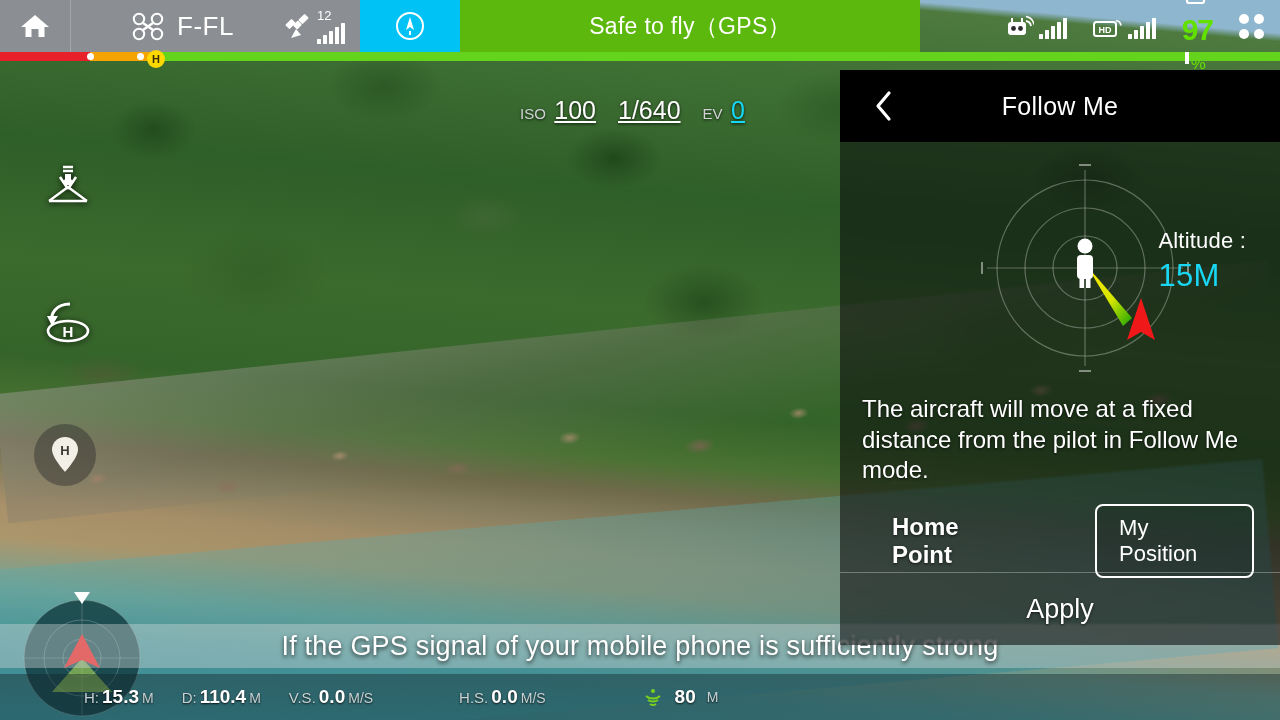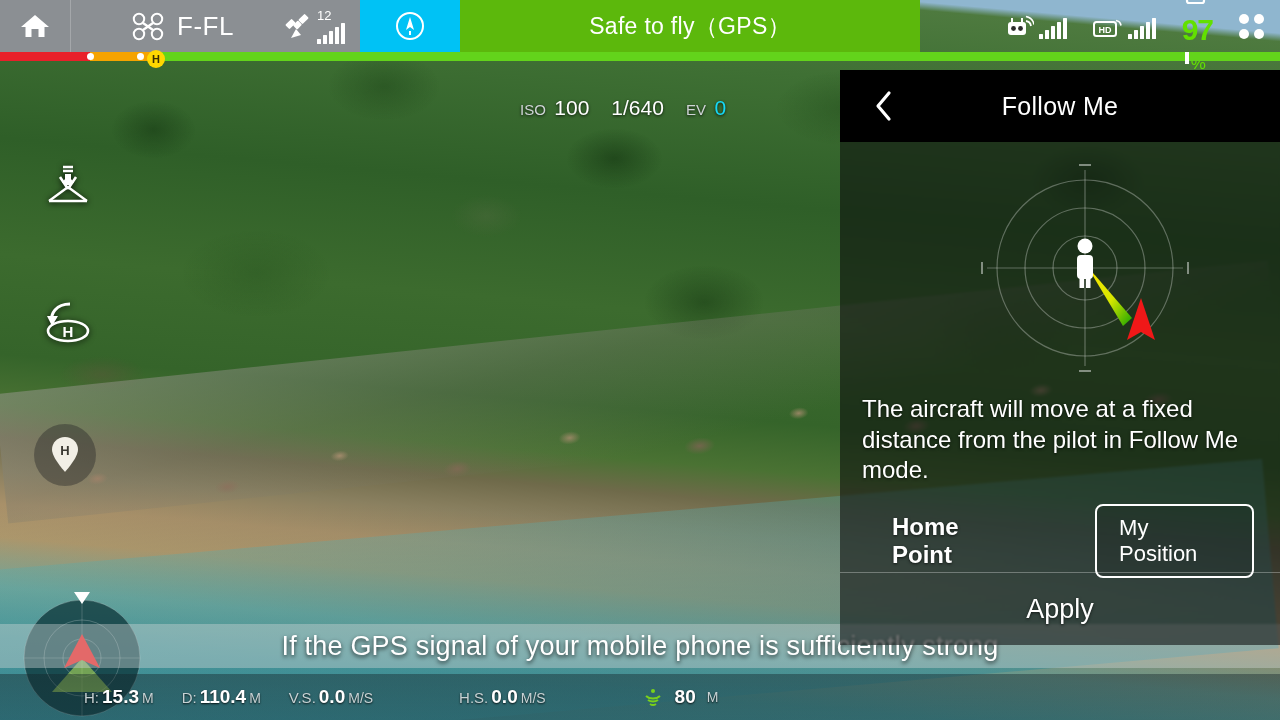--- a/index.html
+++ b/index.html
@@ -91,21 +91,21 @@
   .bb-dot { position:absolute; top:1px; width:7px; height:7px; border-radius:50%; background:#fff; }
   .bb-h { position:absolute; top:-2px; left:147px; width:18px; height:18px; border-radius:50%;
     background:#ffd800; color:#3a2f00; font-size:11px; font-weight:bold;
     display:flex; align-items:center; justify-content:center; }
   .bb-tick { position:absolute; top:0px; left:1185px; width:4px; height:12px; background:#fff; }
 
   
   .cam { position:absolute; top:96px; left:520px; display:flex; align-items:baseline; gap:22px; z-index:15;
     text-shadow:0 1px 3px rgba(0,0,0,.8); }
   .cam .lbl { color:#cfd4d6; font-size:15px; margin-right:4px; }
-  .cam .val { color:#fff; font-size:21px; }
+  .cam .val { color:#fff; font-size:25px;text-decoration:underline; }
   .cam .val.ev { color:#15d8f5; }
 
   
   .rail-icon { position:absolute; z-index:15; width:64px; height:54px;
     display:flex; align-items:center; justify-content:center;
     filter:drop-shadow(0 1px 3px rgba(0,0,0,.85)); }
   .rail-land { top:160px; left:36px; }
   .rail-rth  { top:295px; left:36px; }
   .home-pin  { position:absolute; top:424px; left:34px; width:62px; height:62px;
     border-radius:50%; background:rgba(40,40,40,.42); z-index:15;
@@ -370,20 +370,24 @@
           <circle cx="110" cy="86" r="7.5" fill="#fff"></circle>
           <rect x="102" y="95" width="16" height="24" rx="4" fill="#fff"></rect>
           <rect x="104.5" y="114" width="4.5" height="14" fill="#fff"></rect>
           <rect x="111" y="114" width="4.5" height="14" fill="#fff"></rect>
         </g>
         <g>
           <path d="M166 138 L180 180 L166 172 L152 180 Z" fill="#f01818"></path>
         </g>
       </svg>
 
+      <div class="alt-block">
+        <div class="alt-label">Altitude :</div>
+        <div class="alt-value">15M</div>
+      </div>
     </div>
 
     <div class="panel-desc">The aircraft will move at a fixed distance from the pilot in Follow Me mode.</div>
 
     <div class="panel-row">
       <span class="row-label">Home Point</span>
       <span class="pos-btn">My Position</span>
     </div>
 
     <div class="panel-divider"></div>

